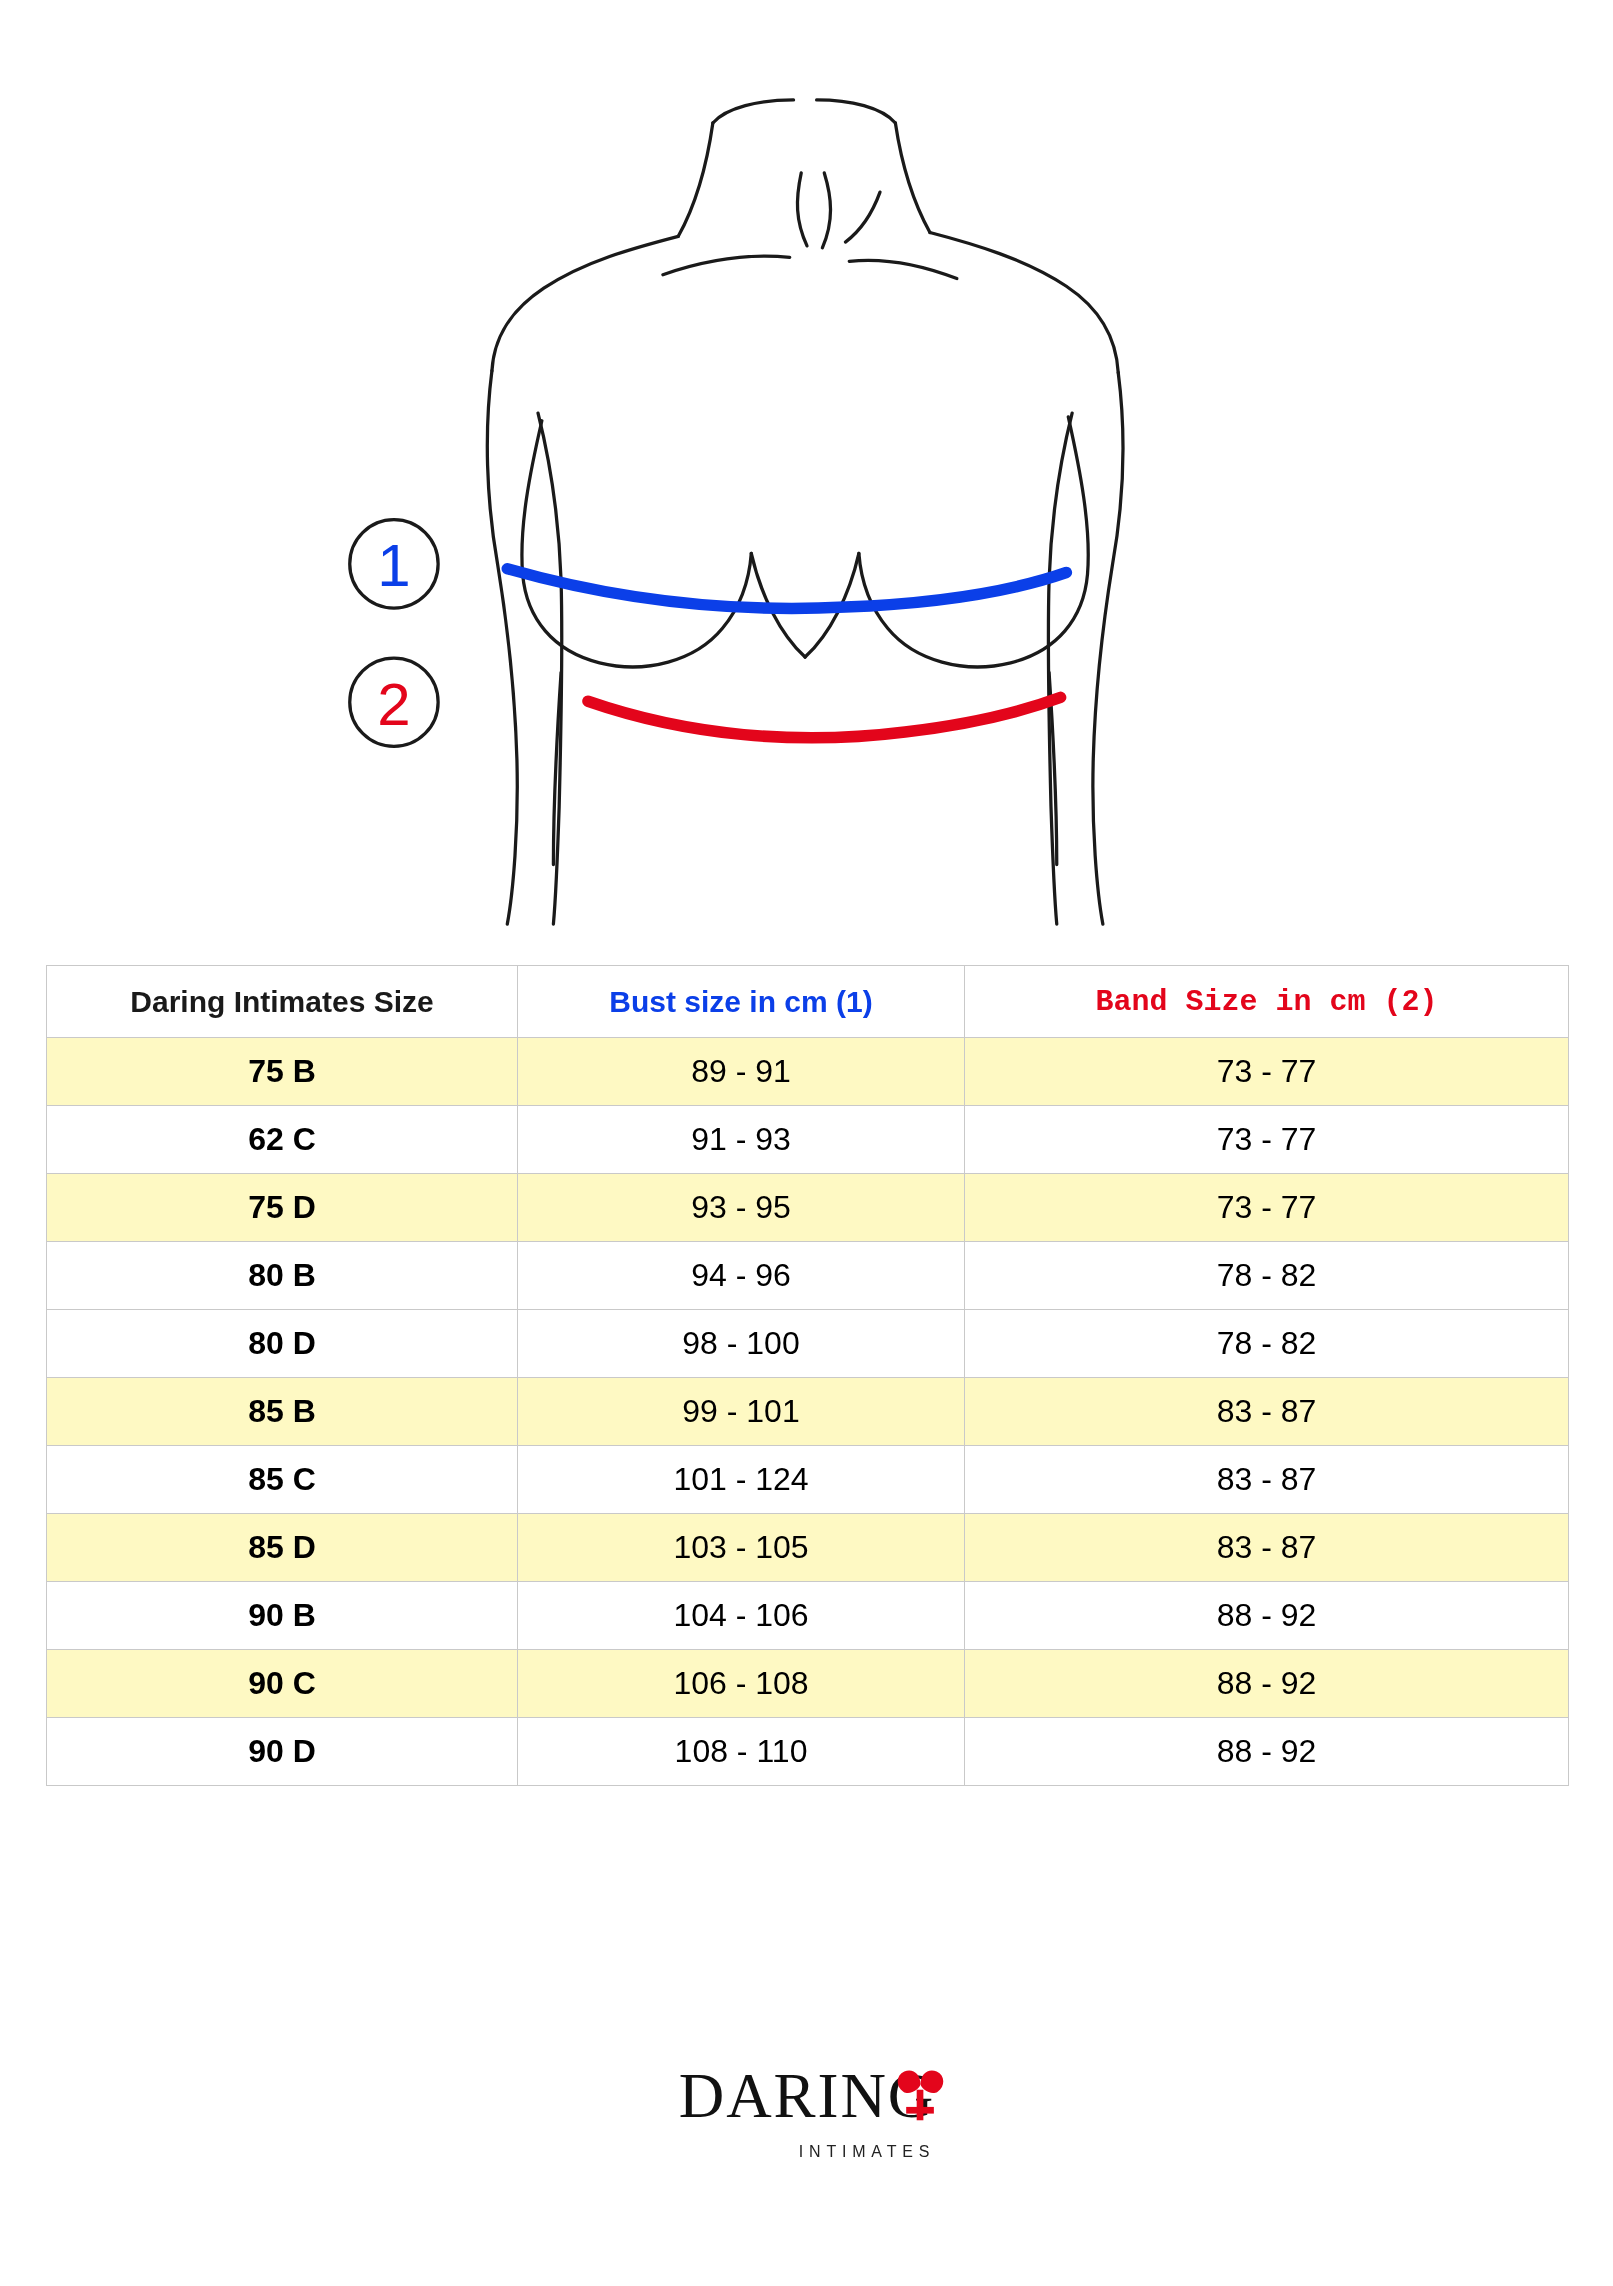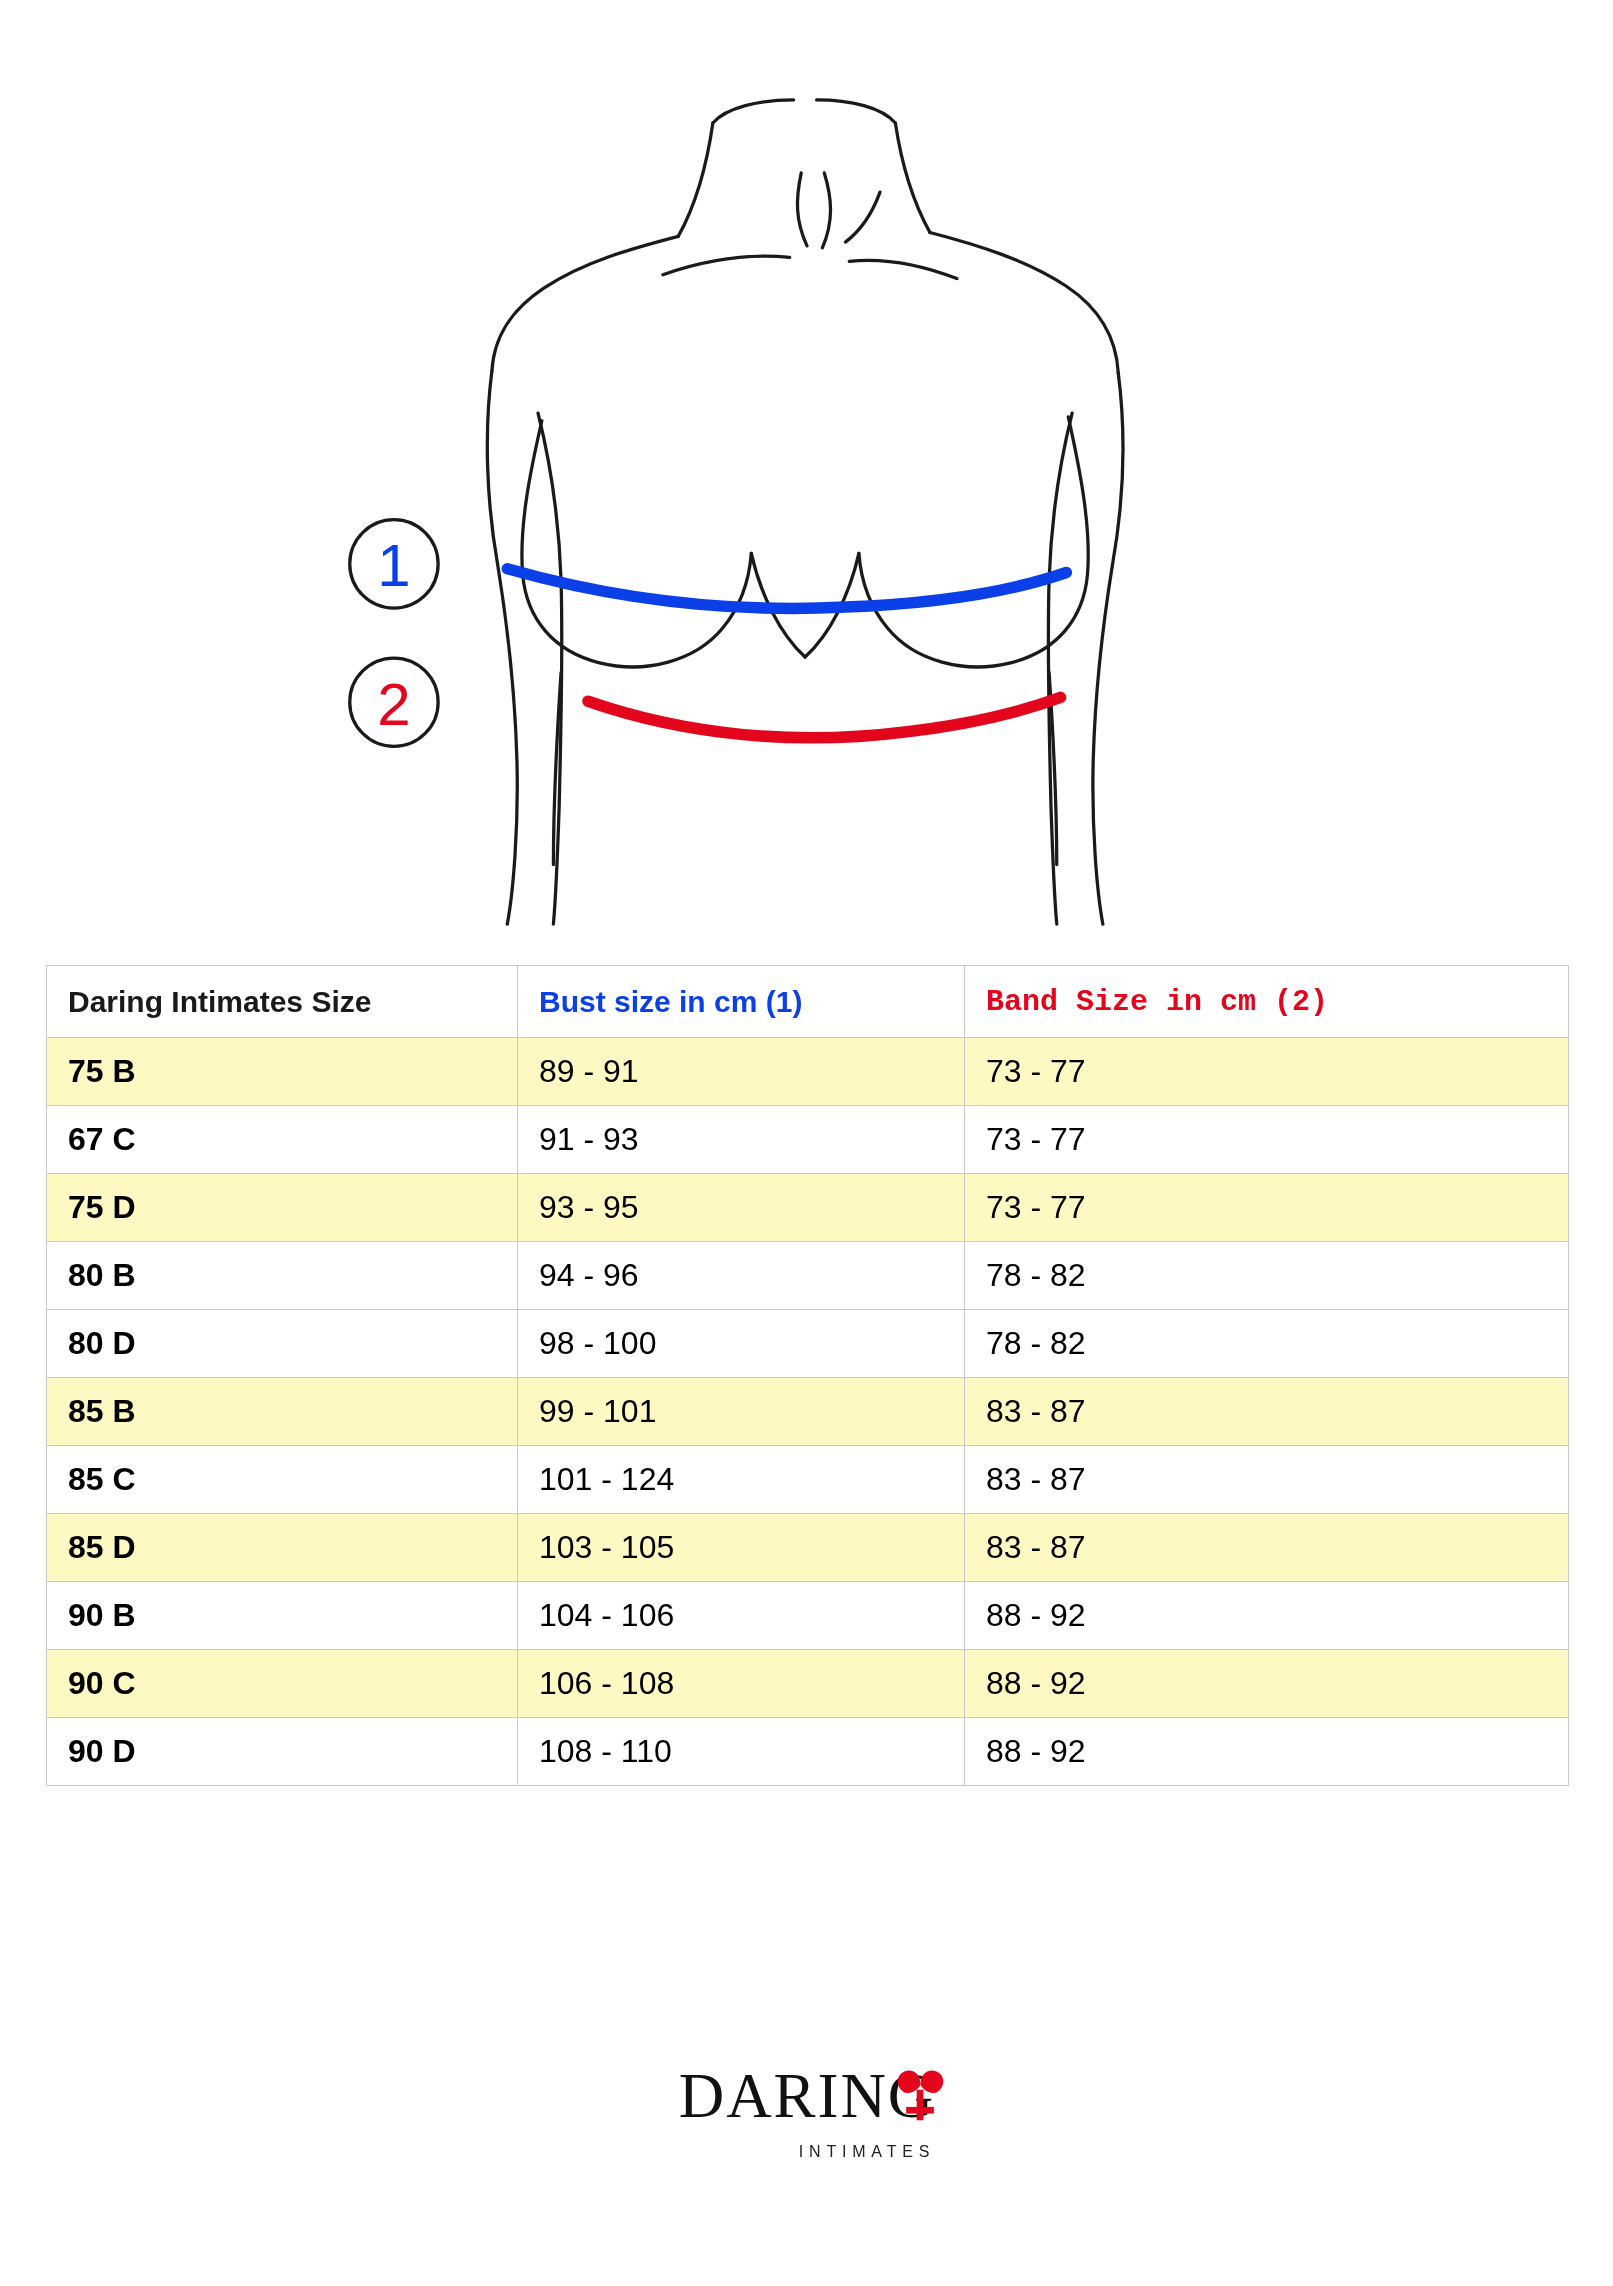--- a/index.html
+++ b/index.html
@@ -55,21 +55,21 @@
   table.size-table col.c0 { width: 471px; }
   table.size-table col.c1 { width: 447px; }
   table.size-table col.c2 { width: 604px; }
 
   table.size-table th,
   table.size-table td {
     border: 1px solid #c9c9c9;
     padding: 0 21px;
     height: 67px;
     font-size: 32px;
-    text-align: left;
+    text-align: center;
     vertical-align: middle;
     white-space: nowrap;
   }
   table.size-table thead th {
     font-weight: bold;
     font-size: 30px;
     background: #ffffff;
     border-top: 1px solid #c9c9c9;
     border-bottom: 1px solid #c9c9c9;
     height: 71px;
@@ -197,21 +197,21 @@
           <th class="head-band">Band Size in cm (2)</th>
         </tr>
       </thead>
       <tbody>
         <tr class="odd">
           <td class="col-size">75 B</td>
           <td class="col-val">89 - 91</td>
           <td class="col-val">73 - 77</td>
         </tr>
         <tr class="even">
-          <td class="col-size">67 C</td>
+          <td class="col-size">62 C</td>
           <td class="col-val">91 - 93</td>
           <td class="col-val">73 - 77</td>
         </tr>
         <tr class="odd">
           <td class="col-size">75 D</td>
           <td class="col-val">93 - 95</td>
           <td class="col-val">73 - 77</td>
         </tr>
         <tr class="even">
           <td class="col-size">80 B</td>

